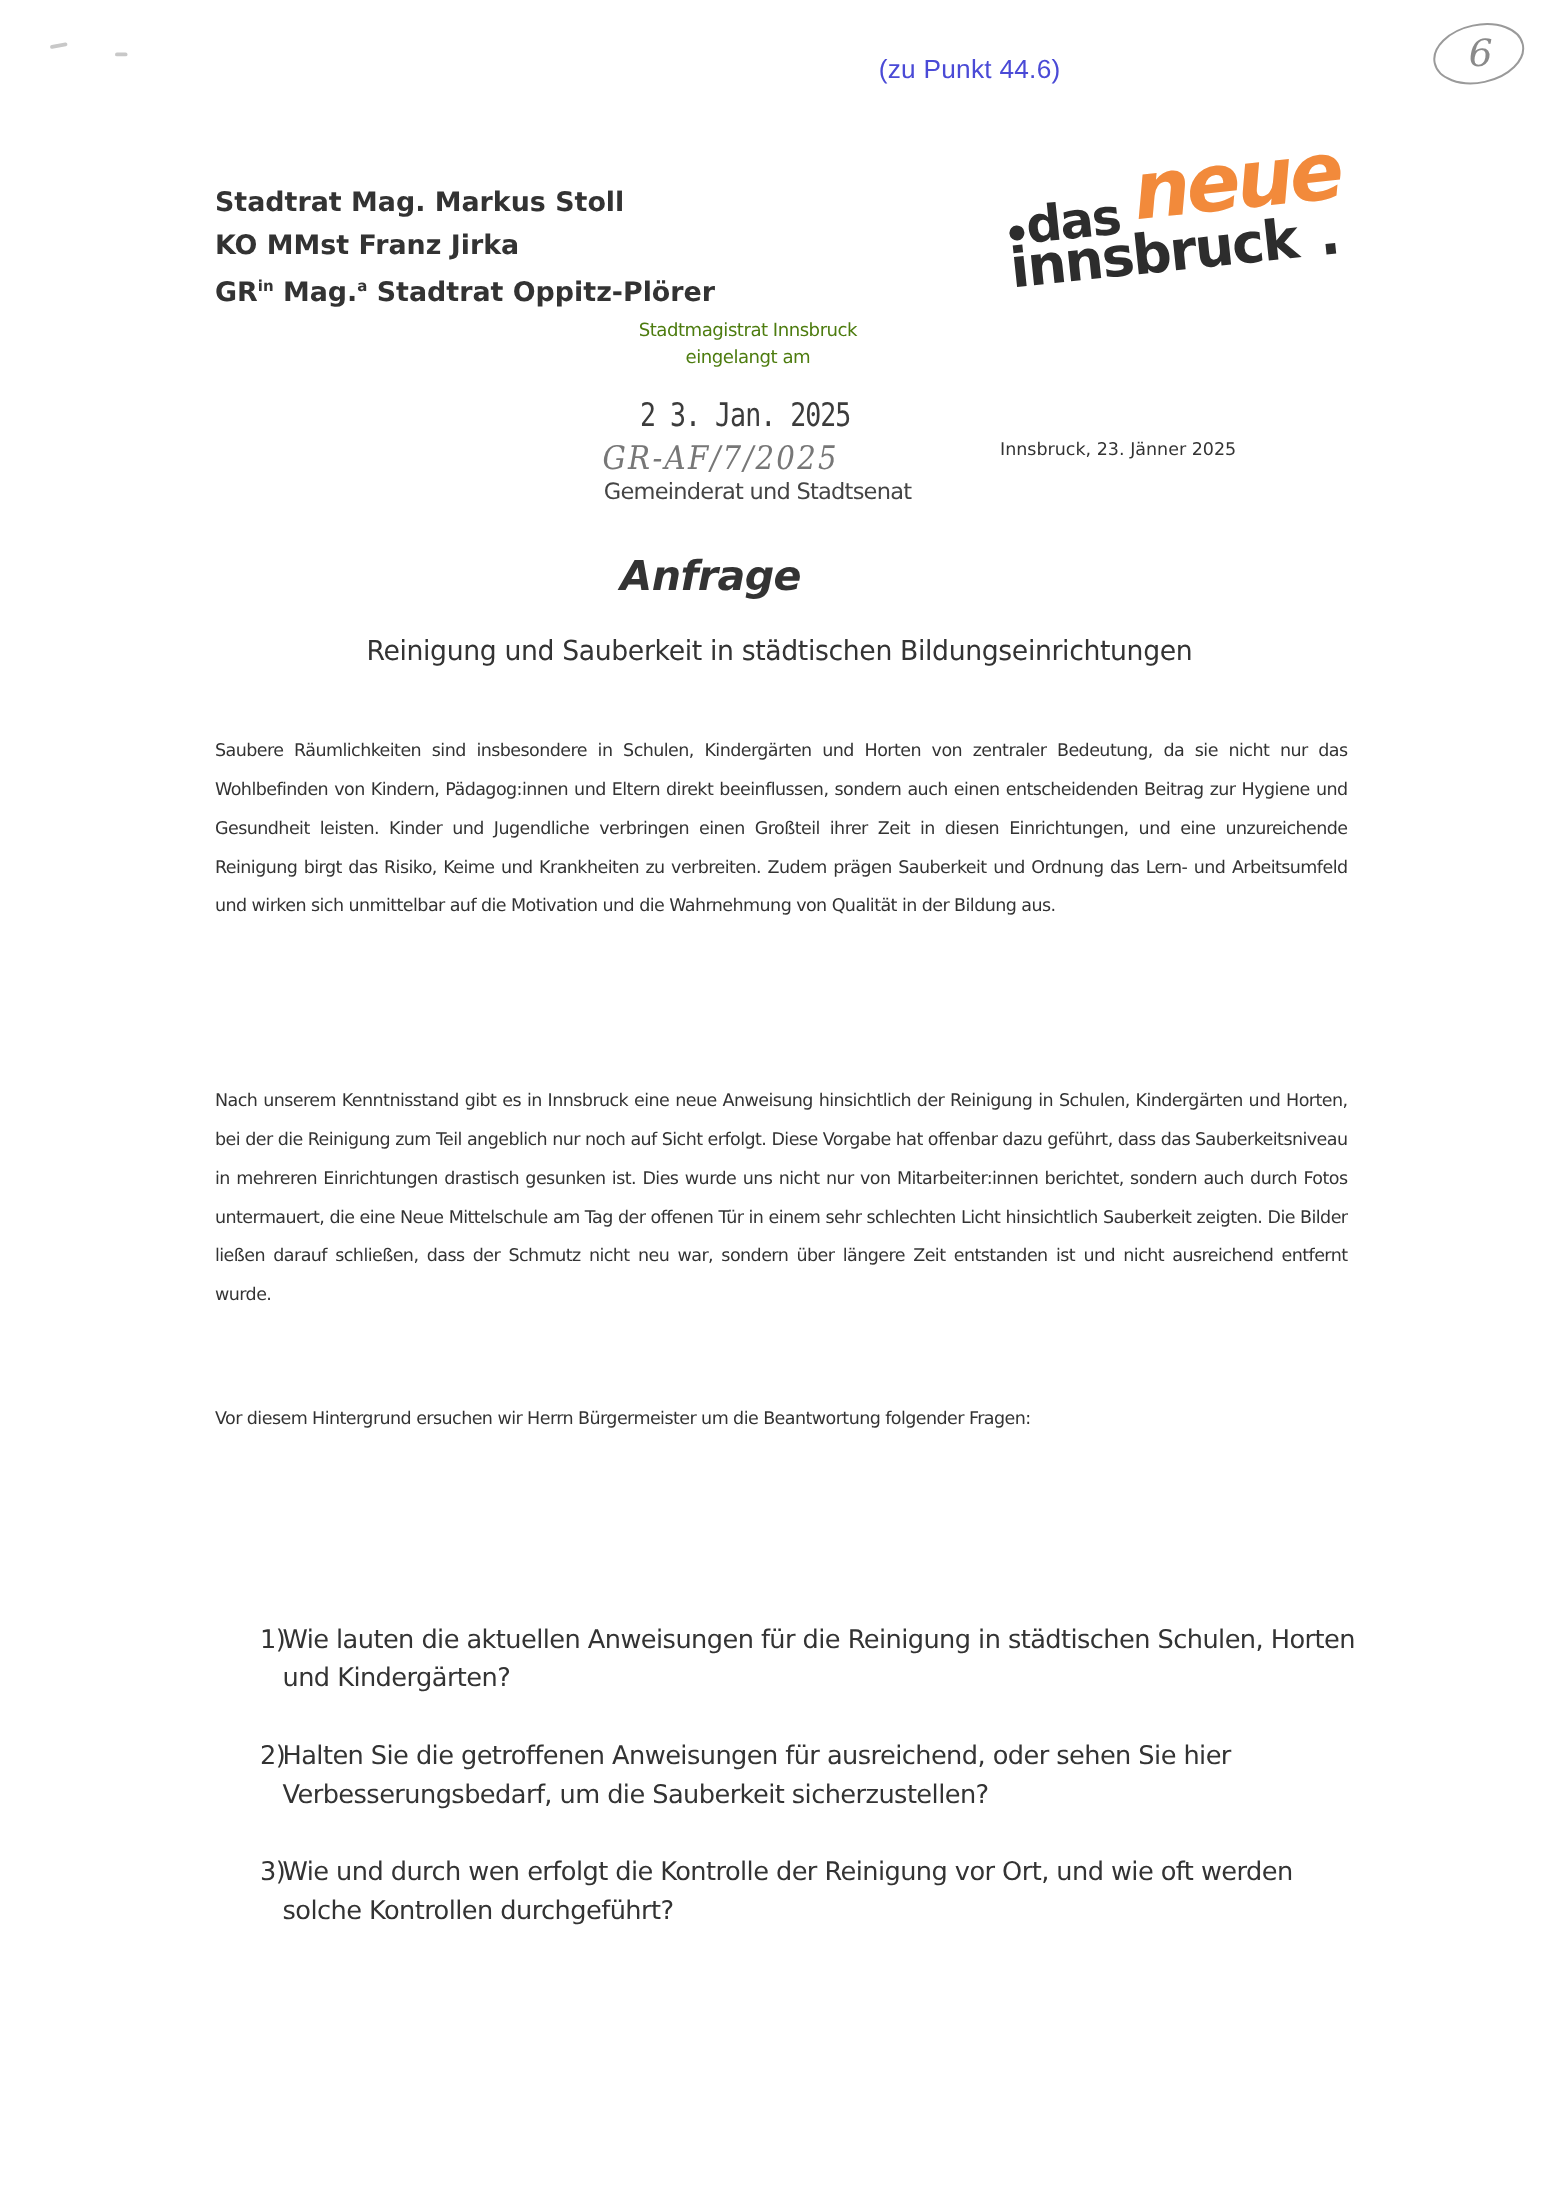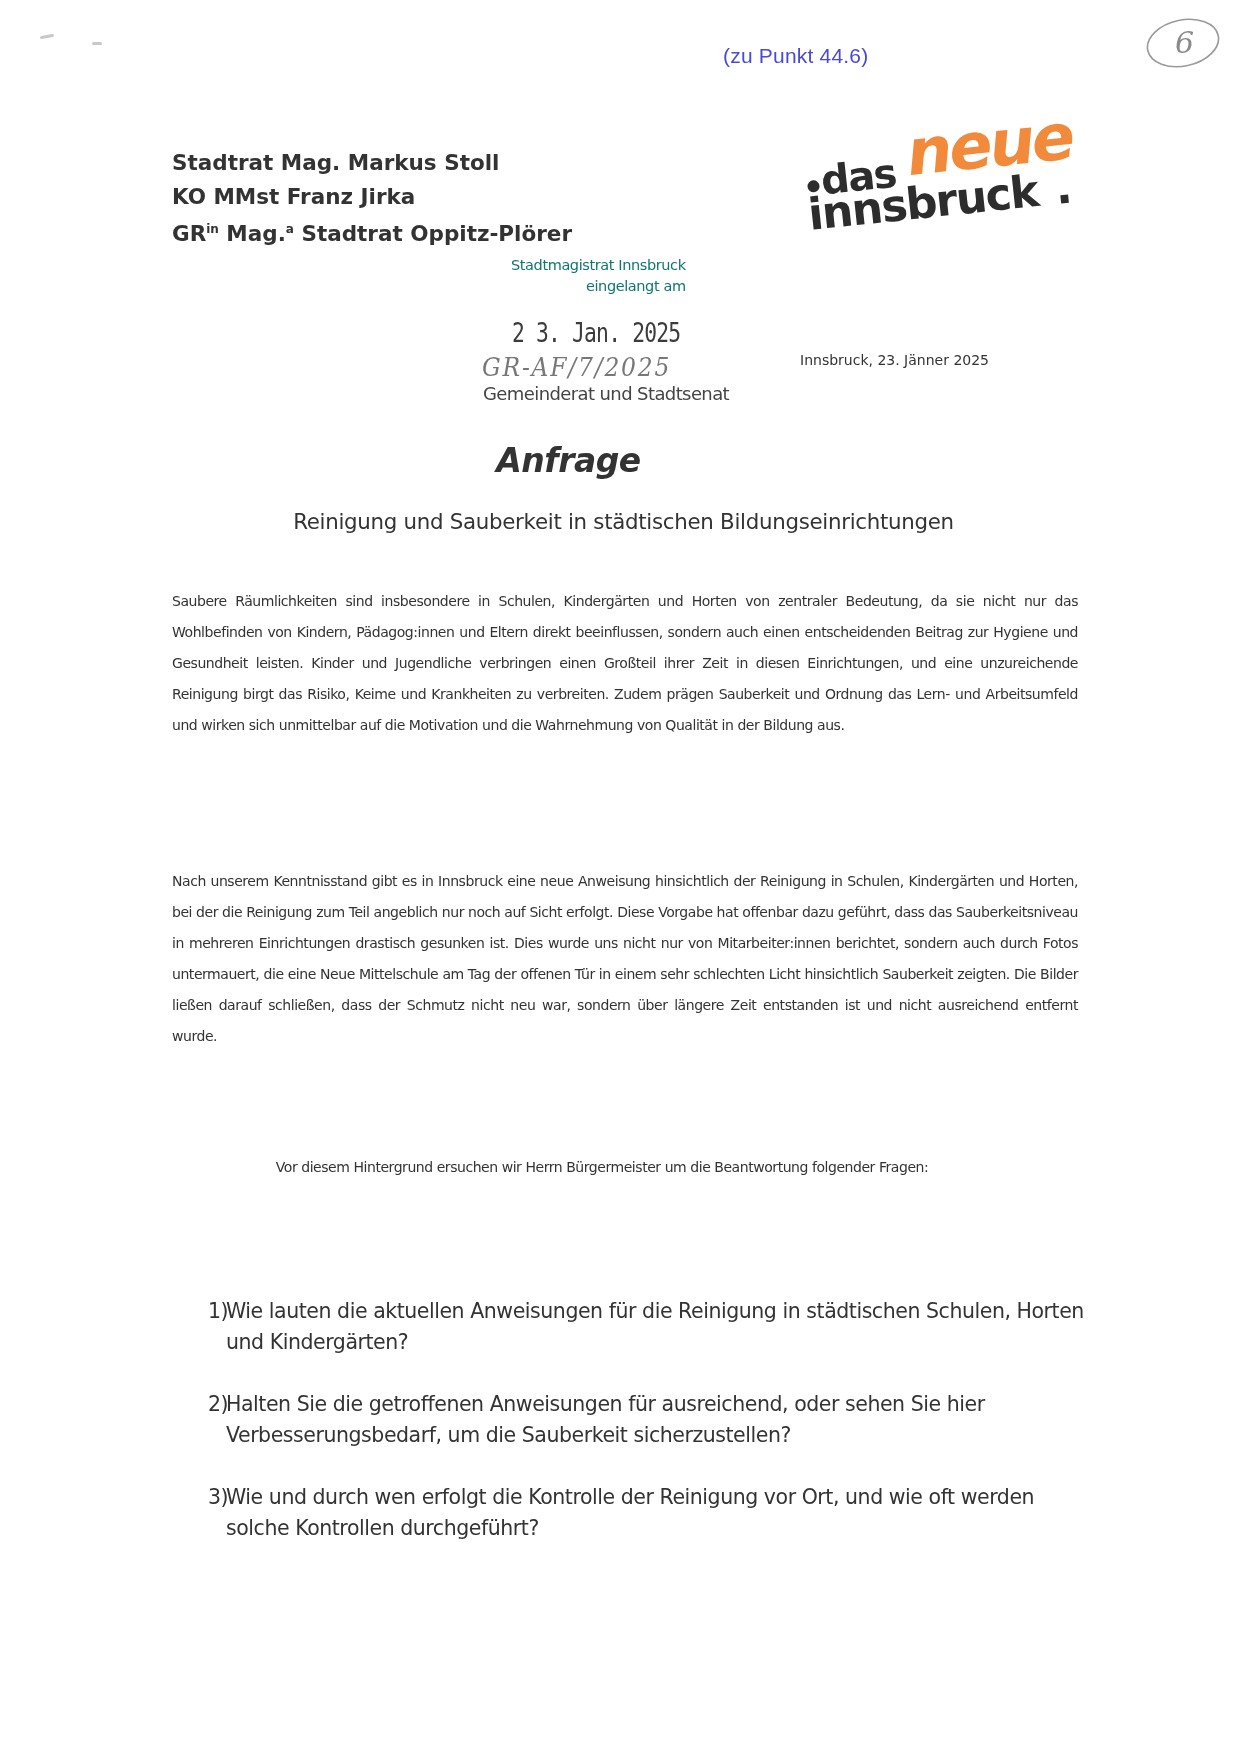--- a/index.html
+++ b/index.html
@@ -4,36 +4,36 @@
 <style>
   html, body { margin: 0; padding: 0; background: #ffffff; }
   body { width: 1247px; height: 1759px; position: relative; overflow: hidden;
          font-family: "DejaVu Sans", sans-serif; color: #2b2b2b; }
   .abs { position: absolute; }
 
   
   .scan-mark { position: absolute; background: #c8c8c8; border-radius: 2px; }
 
   
-  #agenda-ref { left: 723px; top: 44px; font-family: "Liberation Sans", sans-serif;
+  #agenda-ref { left: 703px; top: 44px; font-family: "Liberation Sans", sans-serif;
                 font-size: 21px; color: #4a4ad6; letter-spacing: 0.2px; }
 
   
   #page-number-mark { left: 1143px; top: 13px; width: 80px; height: 56px; }
 
   
   #authors { left: 172px; top: 146px; font-size: 21.5px; font-weight: bold; line-height: 33.5px; color: #333; }
   #authors sup { font-size: 12px; vertical-align: 8px; }
   .author-line { white-space: nowrap; }
 
   
   #logo { left: 790px; top: 100px; width: 300px; height: 130px; }
 
   
-  #stamp-org { left: 511px; top: 255px; font-size: 14.5px; color: #0f766e; text-align: right; line-height: 21px;
+  #stamp-org { left: 511px; top: 255px; font-size: 14.5px; color: #4d7c0f; text-align: center; line-height: 21px;
                font-family: "DejaVu Sans", sans-serif; letter-spacing: -0.4px; }
   #stamp-date { left: 512px; top: 318px; font-size: 26px; font-family: "DejaVu Sans Mono", monospace;
                 color: #3c3c3c; letter-spacing: -1px; transform: scaleX(0.82); transform-origin: left top; }
   #stamp-ref { left: 482px; top: 352px; font-size: 26px; font-family: "DejaVu Serif", serif; color: #777;
                font-style: italic; letter-spacing: 2px; transform: scaleX(0.9); transform-origin: left top; }
   #stamp-dept { left: 483px; top: 383px; font-size: 18px; color: #444; letter-spacing: -0.6px; }
 
   
   #place-date { left: 800px; top: 352px; font-size: 14px; color: #333; }
 
@@ -41,21 +41,21 @@
   #doc-title { left: 0; width: 1137px; top: 441px; text-align: center; font-size: 33px; font-weight: bold;
                font-style: italic; color: #333; letter-spacing: -0.5px; }
   #doc-subtitle { left: 0; width: 1247px; top: 509px; text-align: center; font-size: 22px; color: #333;
                   letter-spacing: -0.3px; transform: scaleX(0.97); }
 
   
   .para { position: absolute; left: 172px; width: 906px; font-size: 14px; line-height: 31px;
           text-align: justify; color: #333; letter-spacing: -0.45px; }
   #para-1 { top: 586px; }
   #para-2 { top: 866px; }
-  #para-3 { top: 1152px; width: 860px; text-align: center; }
+  #para-3 { top: 1120px; width: 860px; text-align: left; }
 
   
   .q { position: absolute; left: 208px; width: 880px; font-size: 20.5px; line-height: 31px; color: #333;
        letter-spacing: -0.45px; }
   .q .qn { position: absolute; left: 0; top: 0; }
   .q .qt { display: block; margin-left: 18px; }
   #q-1 { top: 1296px; }
   #q-2 { top: 1389px; }
   #q-3 { top: 1482px; }
 </style>

